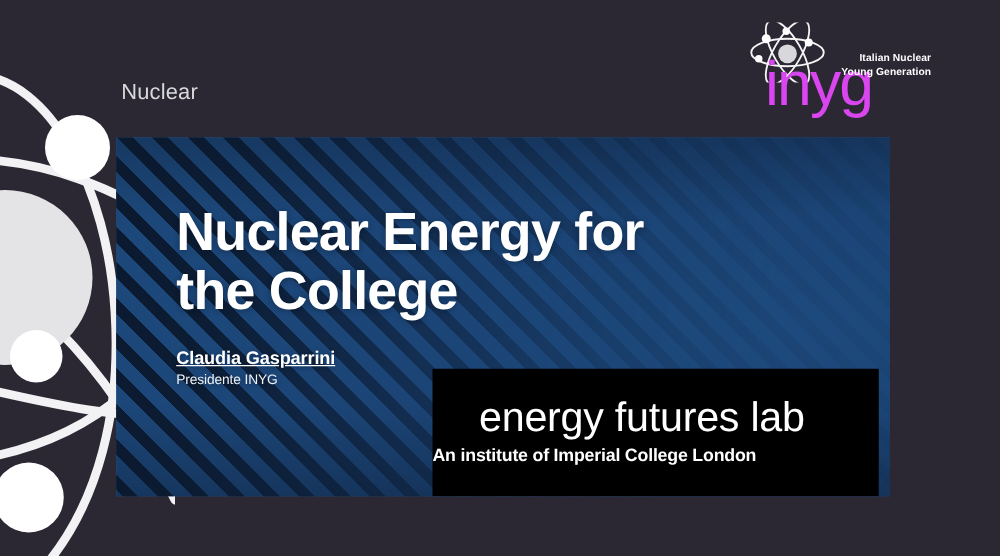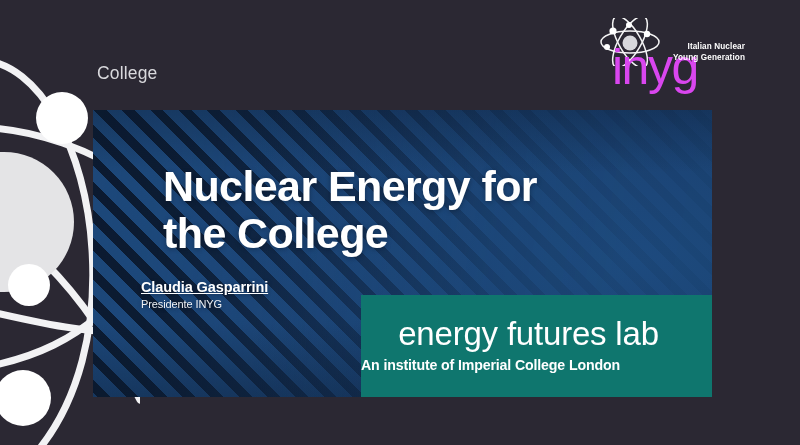--- a/index.html
+++ b/index.html
@@ -132,21 +132,20 @@
   #banner-title {
     position: absolute;
     left: 48px;
     top: 53px;
     color: #ffffff;
     font-size: 43px;
     font-weight: 700;
     line-height: 1.085;
     letter-spacing: -0.6px;
     text-shadow: 0 1px 5px rgba(3,12,26,0.40);
-    margin-left: 22px;
   }
   #speaker-block {
     position: absolute;
     left: 48px;
     top: 168px;
     text-shadow: 0 1px 4px rgba(3,12,26,0.45);
   }
   #speaker-name {
     color: #ffffff;
     font-size: 14.5px;
@@ -159,25 +158,25 @@
     color: #eef1f5;
     font-size: 11px;
     font-weight: 400;
     letter-spacing: -0.1px;
     line-height: 1.32;
   }
 
   
   #efl-panel {
     position: absolute;
-    left: 268px;
+    left: 253px;
     top: 185px;
     width: 357px;
     height: 102px;
-    background: #0f766e;
+    background: #000000;
   }
   #efl-name {
     position: absolute;
     left: 0;
     right: 22px;
     top: 22px;
     text-align: center;
     color: #ffffff;
     font-size: 33px;
     font-weight: 400;
@@ -212,21 +211,21 @@
         <path d="M -55 372 C 25 366 90 340 140 270"></path>
       </g>
       <circle cx="4" cy="222" r="70" fill="#e4e4e6"></circle>
       <circle cx="62" cy="118" r="26" fill="#ffffff"></circle>
       <circle cx="29" cy="285" r="21" fill="#ffffff"></circle>
       <circle cx="23" cy="398" r="28" fill="#ffffff"></circle>
     </svg>
   </div>
 
   <div id="header-meta">
-    <div class="meta-line">College</div>
+    <div class="meta-line">Nuclear</div>
   </div>
 
   <div id="inyg-logo">
     <div id="inyg-atom-icon">
       <svg width="64" height="48" viewBox="0 0 64 48" xmlns="http://www.w3.org/2000/svg">
         <g fill="none" stroke="#ffffff" stroke-width="1.5" opacity="0.95">
           <ellipse cx="32" cy="24" rx="29" ry="11"></ellipse>
           <ellipse cx="32" cy="24" rx="29" ry="11" transform="rotate(60 32 24)"></ellipse>
           <ellipse cx="32" cy="24" rx="29" ry="11" transform="rotate(120 32 24)"></ellipse>
         </g>

